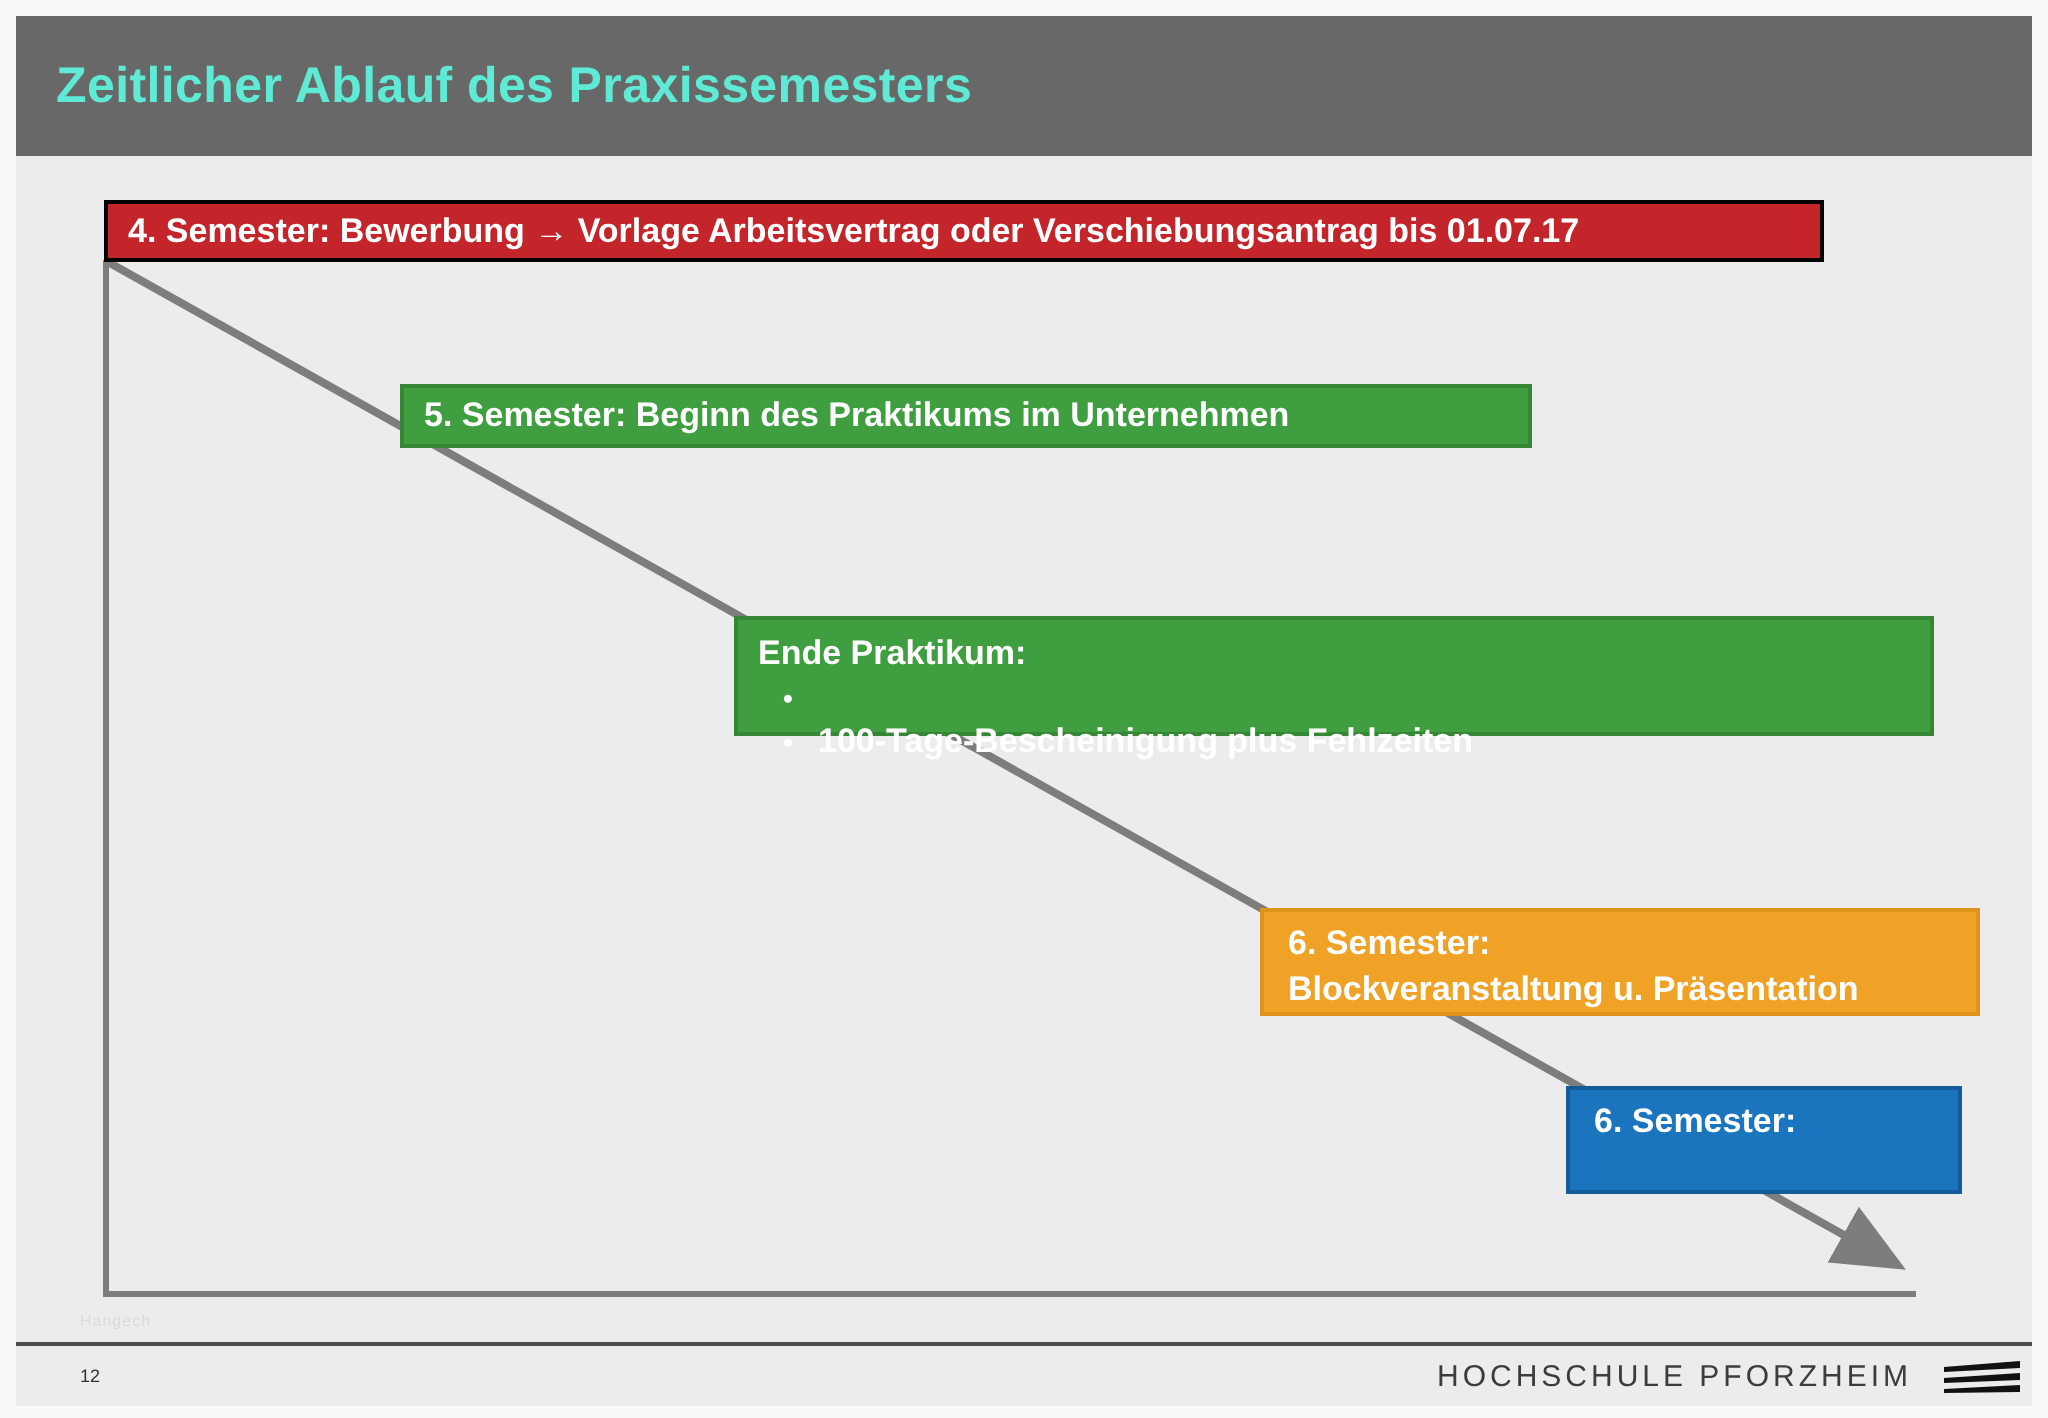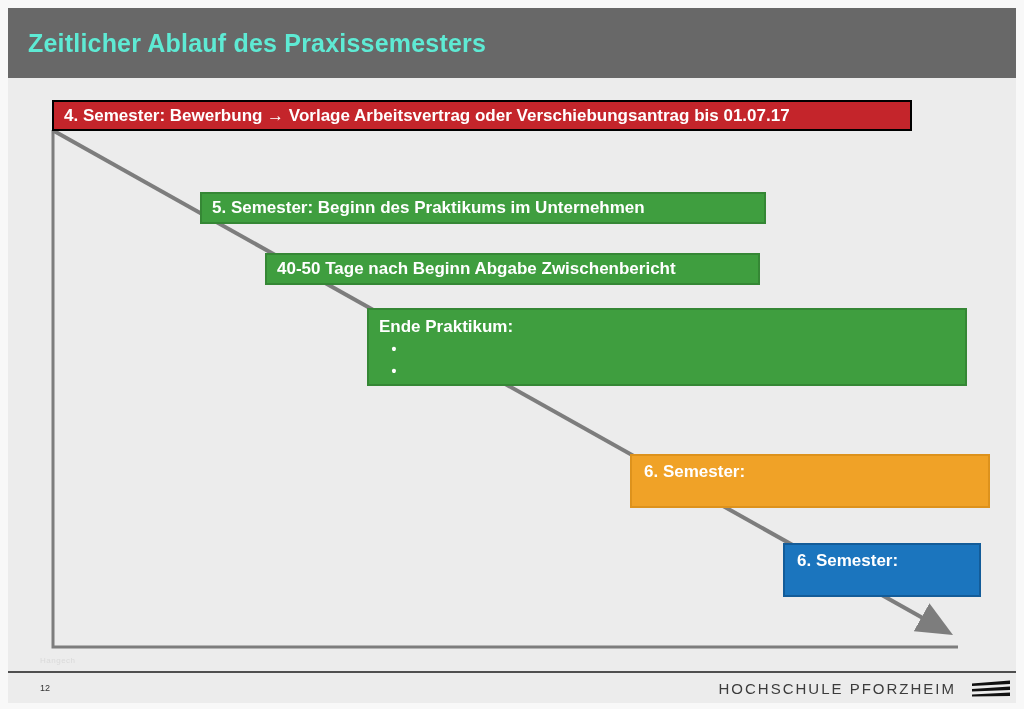--- a/index.html
+++ b/index.html
@@ -47,21 +47,21 @@
     left: 44px; top: 92px; width: 860px; height: 31px;
     background: #C4252B; border: 2px solid #000000;
   }
   .box.green {
     background: #3F9E3F; border: 2px solid #35873-5;
     border: 2px solid #358735;
   }
   .box.green.g1 { left: 147px; top: 184px; width: 566px; height: 32px; margin-left: 45px; }
   .box.green.g2 { left: 257px; top: 245px; width: 495px; height: 32px; }
   .box.green.g3 {
-    left: 359px; top: 300px; width: 600px; height: 78px;
+    left: 359px; top: 300px; width: 600px; height: 60px;
     display: block; padding: 6px 10px 0 10px;
   }
   .box.green.g3 .heading { line-height: 22px; }
   .bullet-row { display: flex; line-height: 22px; }
   .bullet-row .bullet {
     width: 30px; text-align: center; flex: 0 0 30px; font-size: 14px;
   }
   .box.orange {
     left: 622px; top: 446px; width: 360px; height: 54px;
     background: #F0A227; border: 2px solid #DD921C;
@@ -121,36 +121,35 @@
     </svg>
 
     <div class="box red">
       <span class="pad">4. Semester: Bewerbung → Vorlage Arbeitsvertrag oder Verschiebungsantrag bis 01.07.17</span>
     </div>
 
     <div class="box green g1">
       <span class="pad">5. Semester: Beginn des Praktikums im Unternehmen</span>
     </div>
 
-    <div class="box green g2">
-      <span class="pad">40-50 Tage nach Beginn Abgabe Zwischenbericht</span>
-    </div>
 
     <div class="box green g3">
       <div class="heading">Ende Praktikum:</div>
       <div class="bullet-row">
         <span class="bullet">•</span>
       </div>
       <div class="bullet-row">
         <span class="bullet">•</span>
+        <span>100-Tage-Bescheinigung plus Fehlzeiten</span>
       </div>
     </div>
 
     <div class="box orange">
       <div>6. Semester:</div>
+      <div>Blockveranstaltung u. Präsentation</div>
     </div>
 
     <div class="box blue">
       <div>6. Semester:</div>
     </div>
 
     <div class="watermark">Hangech</div>
 
     <div class="footer-divider"></div>
 

